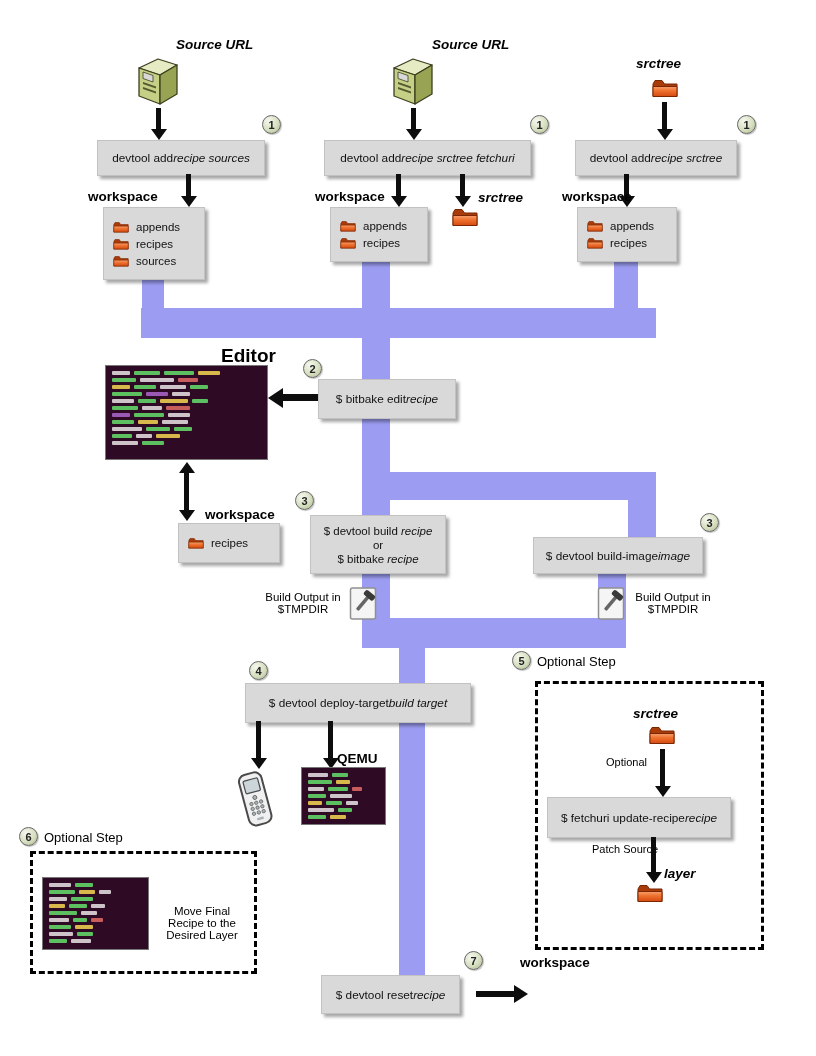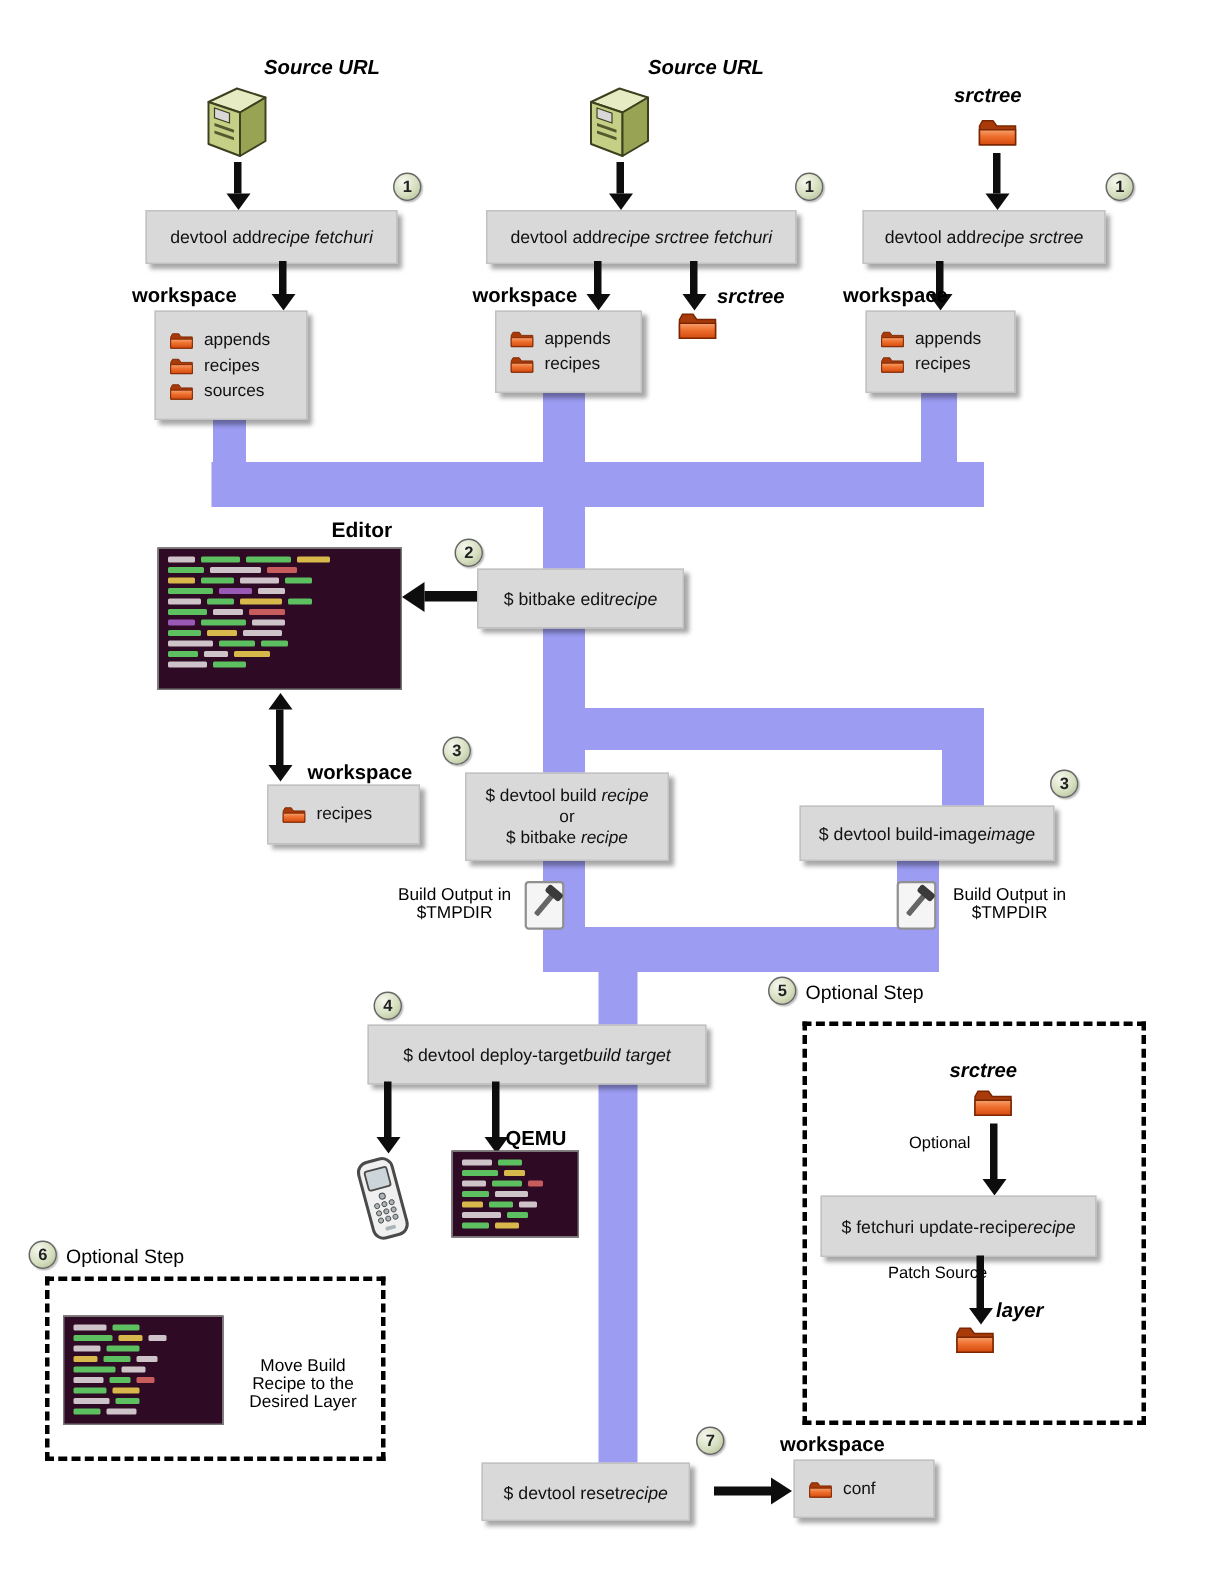--- a/index.html
+++ b/index.html
@@ -111,21 +111,21 @@
   <div class="pipe" style="left:362px;top:618px;width:264px;height:30px"></div>
   <div class="pipe" style="left:399px;top:640px;width:26px;height:337px"></div>
 
   <div class="t lbl-bi" style="left:176px;top:37px">Source URL</div>
   <svg style="position:absolute;left:132px;top:54px" width="52" height="54" viewBox="0 0 52 54">
       <use href="#ic-server"></use>
     </svg>
   <div class="av" style="left:156px;top:108px;height:21px"></div>
   <div class="cmdbox" style="left:97px;top:140px;width:166px;height:34px">
     <span>devtool add </span>
-      <span class="var">recipe fetchuri</span>
+      <span class="var">recipe sources</span>
   </div>
   <div class="av" style="left:186px;top:174px;height:22px"></div>
   <div class="t lbl-b" style="left:88px;top:189px">workspace</div>
   <div class="wsbox" style="left:103px;top:207px;width:102px;height:73px">
     <div class="wsrow">
       <svg width="16" height="12" viewBox="0 0 26 20">
           <use href="#ic-folder"></use>
         </svg>
       <span>appends</span>
     </div>
@@ -197,21 +197,21 @@
           <use href="#ic-folder"></use>
         </svg>
       <span>recipes</span>
     </div>
   </div>
 
   <div class="badge" style="left:262px;top:115px">1</div>
   <div class="badge" style="left:530px;top:115px">1</div>
   <div class="badge" style="left:737px;top:115px">1</div>
 
-  <div class="t lbl-b" style="left:221px;top:345px;font-size:14px">Editor</div>
+  <div class="t lbl-b" style="left:221px;top:345px;font-size:19px">Editor</div>
   <div class="term" style="left:105px;top:365px;width:163px;height:95px">
     <div class="trow">
         <i class="tw" style="width:18px"></i>
         <i class="tg" style="width:26px"></i>
         <i class="tg" style="width:30px"></i>
         <i class="ty" style="width:22px"></i>
       </div>
     <div class="trow">
         <i class="tg" style="width:24px"></i>
         <i class="tw" style="width:34px"></i>
@@ -403,31 +403,23 @@
       </div>
     <div class="trow">
         <i class="tw" style="width:24px"></i>
         <i class="tg" style="width:16px"></i>
       </div>
     <div class="trow">
         <i class="tg" style="width:18px"></i>
         <i class="tw" style="width:20px"></i>
       </div>
   </div>
-  <div class="t ctr" style="left:157px;top:905px;width:90px;font-size:11.5px">Move Build Recipe to the Desired Layer</div>
+  <div class="t ctr" style="left:157px;top:905px;width:90px;font-size:11.5px">Move Final Recipe to the Desired Layer</div>
 
   <div class="badge" style="left:464px;top:951px">7</div>
   <div class="cmdbox" style="left:321px;top:975px;width:137px;height:37px">
     <span>$ devtool reset </span>
       <span class="var">recipe</span>
   </div>
   <div class="ah right" style="left:476px;top:991px;width:38px"></div>
   <div class="t lbl-b" style="left:520px;top:955px">workspace</div>
-  <div class="wsbox" style="left:529px;top:973px;width:94px;height:39px">
-    <div class="wsrow">
-      <svg width="16" height="12" viewBox="0 0 26 20">
-          <use href="#ic-folder"></use>
-        </svg>
-      <span>conf</span>
-    </div>
-  </div>
 
 </div>
 
 </body></html>

